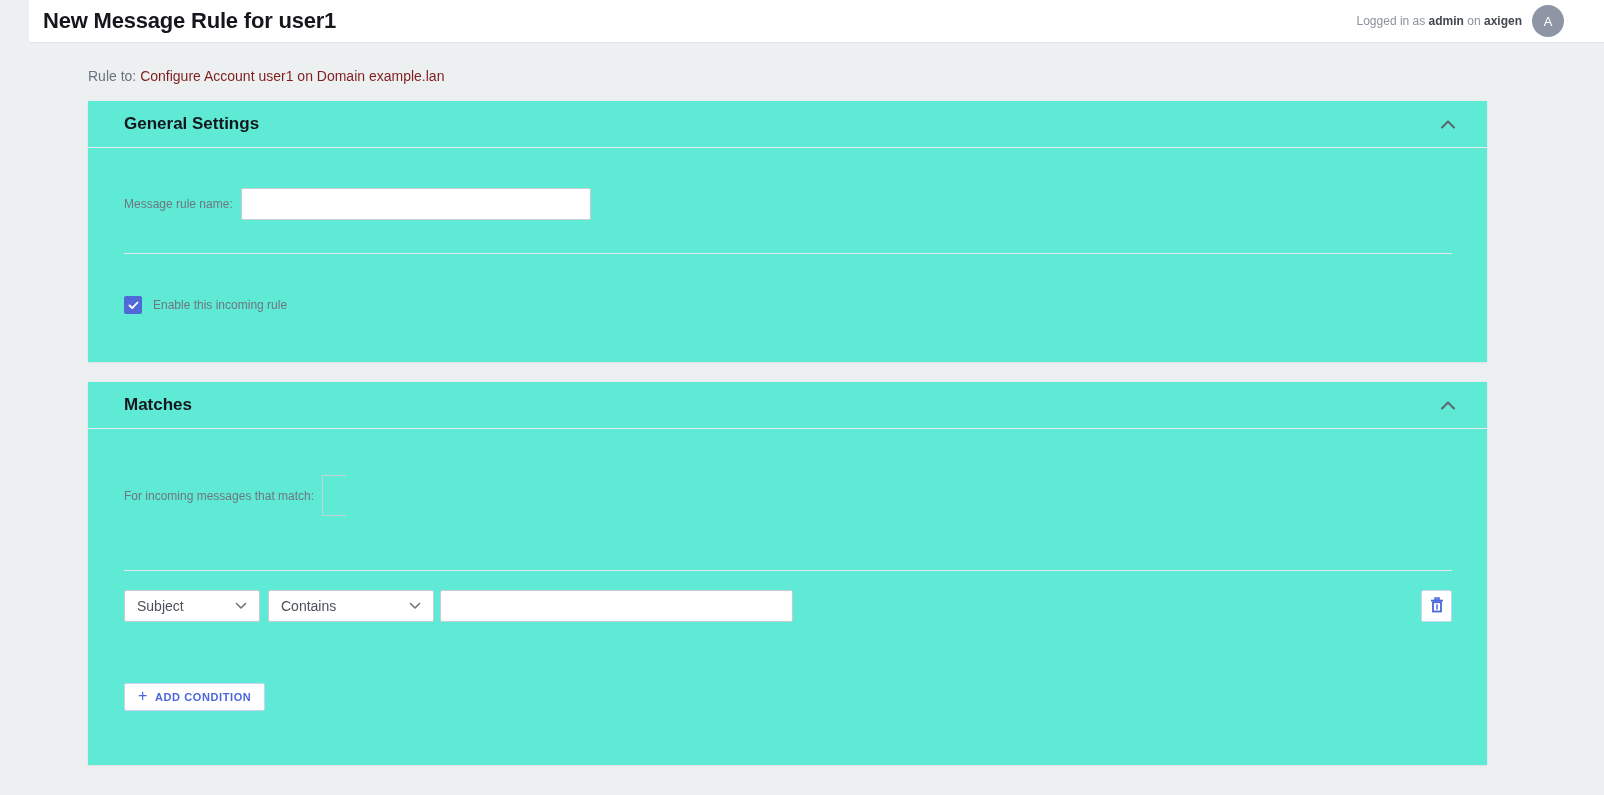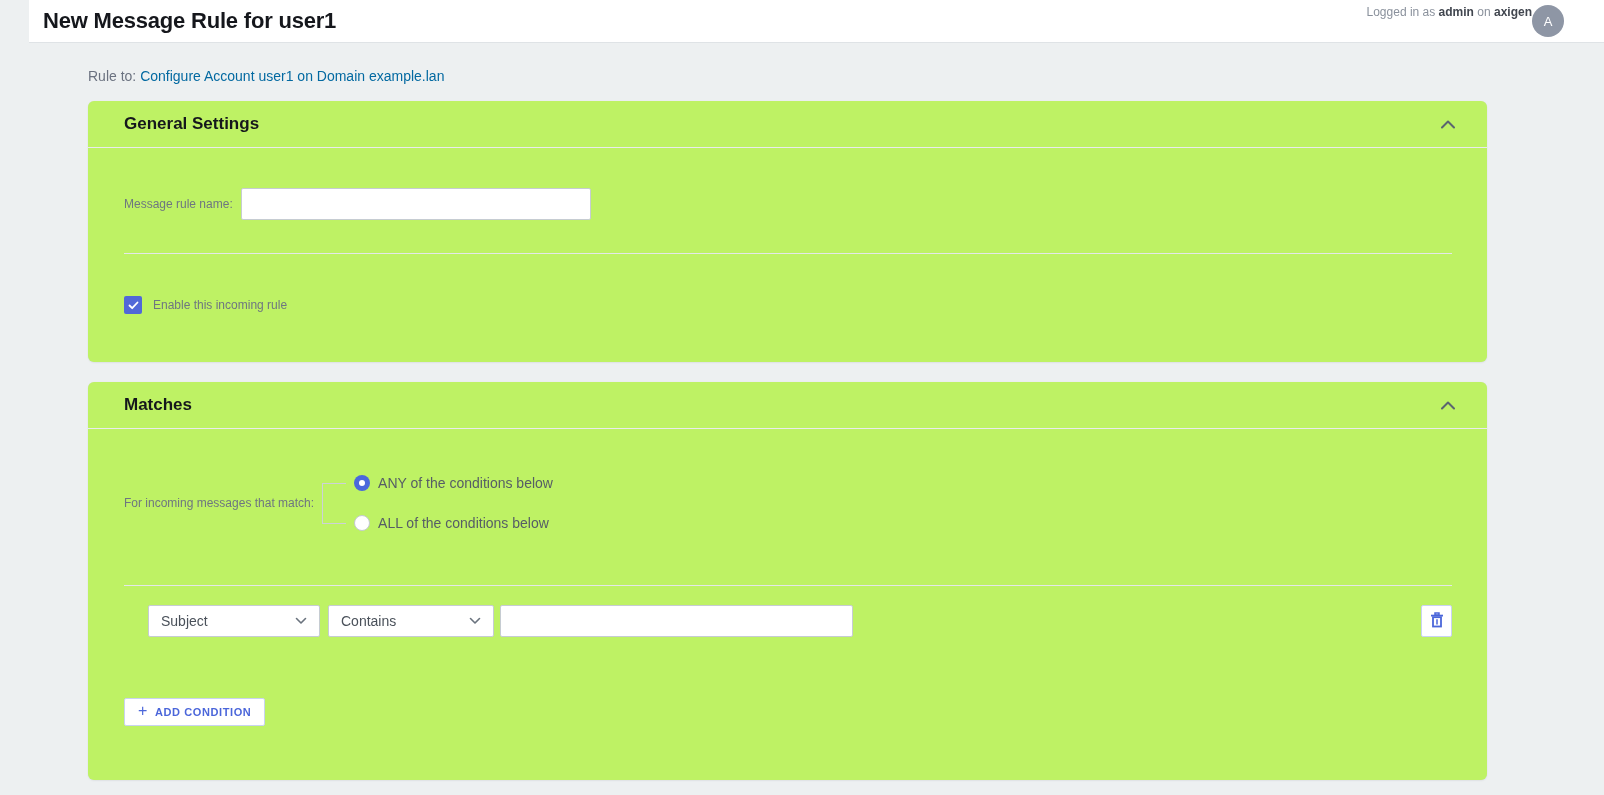--- a/index.html
+++ b/index.html
@@ -22,48 +22,49 @@
   }
   .page-title {
     font-size:22px;
     font-weight:700;
     color:#15171c;
     letter-spacing:-0.2px;
   }
   .header-right {
     margin-left:auto;
     display:flex;
-    align-items:flex-start;
+    align-items:center;
+    gap:10px;
   }
   .login-info { font-size:12px; color:#8a919c; white-space:nowrap; }
   .login-info b { color:#41464f; font-weight:700; }
   .avatar {
     width:32px; height:32px; border-radius:50%;
     background:#8e96a5; color:#fff;
     display:flex; align-items:center; justify-content:center;
     font-size:13px; font-weight:400;
     cursor:pointer;
   }
   
   .back-row {
     padding:25px 0 0 88px;
     font-size:14px;
     color:#6b7280;
     line-height:16px;
   }
   .back-row a {
-    color:#0369a1;
+    color:#7f1d1d;
     text-decoration:none;
     cursor:pointer;
   }
   
   .panel {
-    background:#bef264;
+    background:#5eead4;
     margin:17px 117px 0 88px;
-    border-radius:6px;
+    border-radius:0;
     box-shadow:0 1px 2px rgba(30,40,60,0.06), 0 0 1px rgba(30,40,60,0.08);
   }
   .panel + .panel { margin-top:20px; }
   .panel-header {
     height:47px;
     display:flex;
     align-items:center;
     padding:0 28px 0 36px;
     border-bottom:1px solid #e9ebee;
   }
@@ -146,21 +147,21 @@
     display:flex; align-items:center;
     padding:0 35px 0 36px; margin-top:19px;
   }
   .select {
     height:32px; border:1px solid #c6ccd2; border-radius:2px;
     background:#fff; display:flex; align-items:center;
     padding:0 12px; font-size:14px; color:#4a515a;
     cursor:pointer;
   }
   .select .chev { margin-left:auto; display:flex; }
-  .select-field { width:172px;margin-left:24px; }
+  .select-field { width:136px; }
   .select-operator { width:166px; margin-left:8px; }
   .value-input { width:353px; margin-left:6px; }
   .delete-btn {
     margin-left:auto;
     width:31px; height:32px;
     border:1px solid #c9d3f2; border-radius:2px;
     background:#fff; cursor:pointer;
     display:flex; align-items:center; justify-content:center;
     padding:0;
   }
@@ -234,30 +235,20 @@
         <svg width="14" height="9" viewBox="0 0 14 9">
             <polyline points="1,7.5 7,1.5 13,7.5" fill="none" stroke="#5b6570" stroke-width="2" stroke-linecap="round" stroke-linejoin="round"></polyline>
           </svg>
       </span>
     </button>
   </div>
 
   <div class="match-row">
     <span class="field-label">For incoming messages that match:</span>
     <div class="bracket"></div>
-    <div class="radio-col">
-      <div class="radio-option selected">
-        <span class="radio-dot"></span>
-        <span class="radio-label">ANY of the conditions below</span>
-      </div>
-      <div class="radio-option">
-        <span class="radio-dot"></span>
-        <span class="radio-label">ALL of the conditions below</span>
-      </div>
-    </div>
   </div>
 
   <div class="divider m-divider"></div>
 
   <div class="condition-row">
     <div class="select select-field">
       <span>Subject</span>
       <span class="chev">
         <svg width="12" height="8" viewBox="0 0 12 8">
             <polyline points="1.5,1.5 6,6 10.5,1.5" fill="none" stroke="#6a737e" stroke-width="1.6" stroke-linecap="round" stroke-linejoin="round"></polyline>

